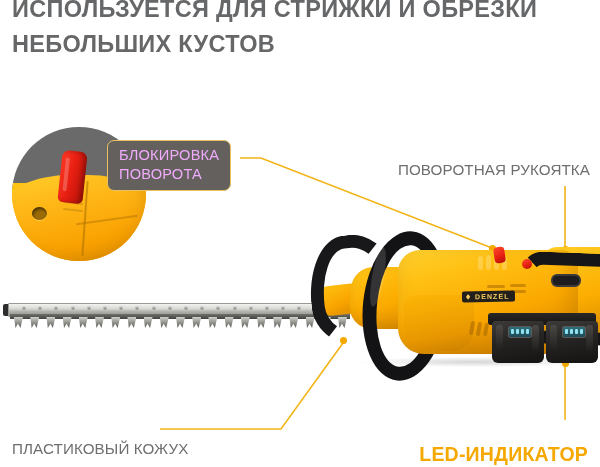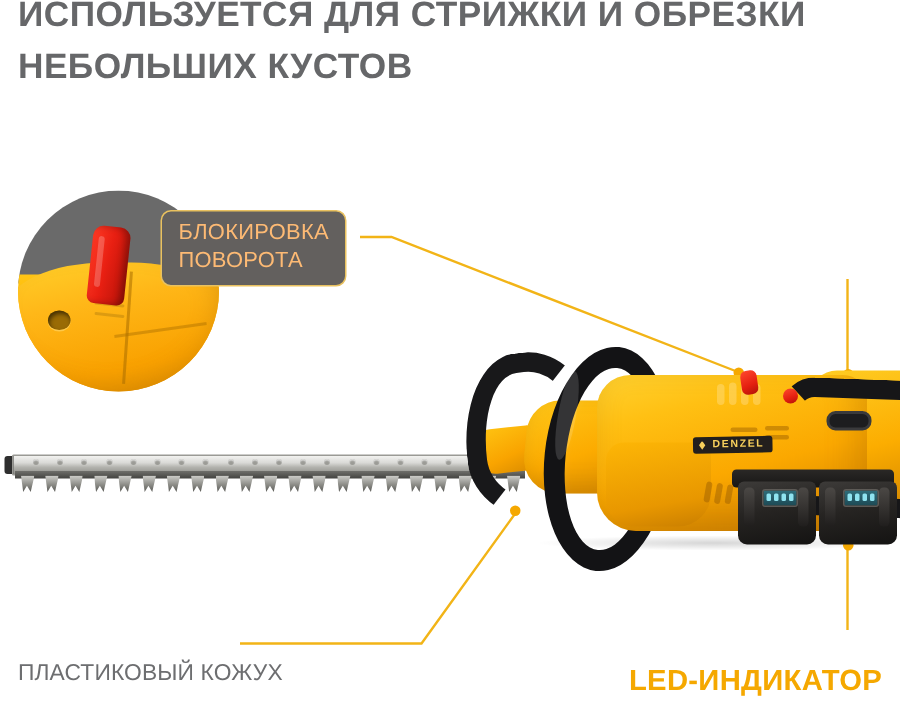--- a/index.html
+++ b/index.html
@@ -70,21 +70,21 @@
 
   
   #lock-badge {
     position: absolute;
     left: 107px;
     top: 140px;
     padding: 5px 11px 6px 11px;
     background: #63605e;
     border: 1.6px solid #e9c15f;
     border-radius: 7px;
-    color: #fdba74;
+    color: #f0abfc;
     font-size: 14.6px;
     line-height: 19px;
     letter-spacing: 0.2px;
     text-transform: uppercase;
     white-space: pre-line;
     z-index: 6;
   }
 
   
   #inset {
@@ -585,20 +585,21 @@
 
   <div class="dot" style="left:489px; top:245px;"></div>
   <div class="dot" style="left:562px; top:246px;"></div>
   <div class="dot" style="left:340px; top:337px;"></div>
   <div class="dot" style="left:562px; top:360px;"></div>
 
   <div id="lock-badge">БЛОКИРОВКА
 ПОВОРОТА</div>
 
   <div class="callout-text right" style="left:330px; top:140px; width:260px;">
+    <div>ПОВОРОТНАЯ РУКОЯТКА</div>
   </div>
 
   <div class="callout-text" style="left:12px; top:419px; width:250px;">
     <div>ПЛАСТИКОВЫЙ КОЖУХ</div>
     
   </div>
 
   <div class="callout-text right" style="left:330px; top:424px; width:258px;">
     <div class="accent-strong" style="font-size:19.5px;">LED-ИНДИКАТОР</div>
     

